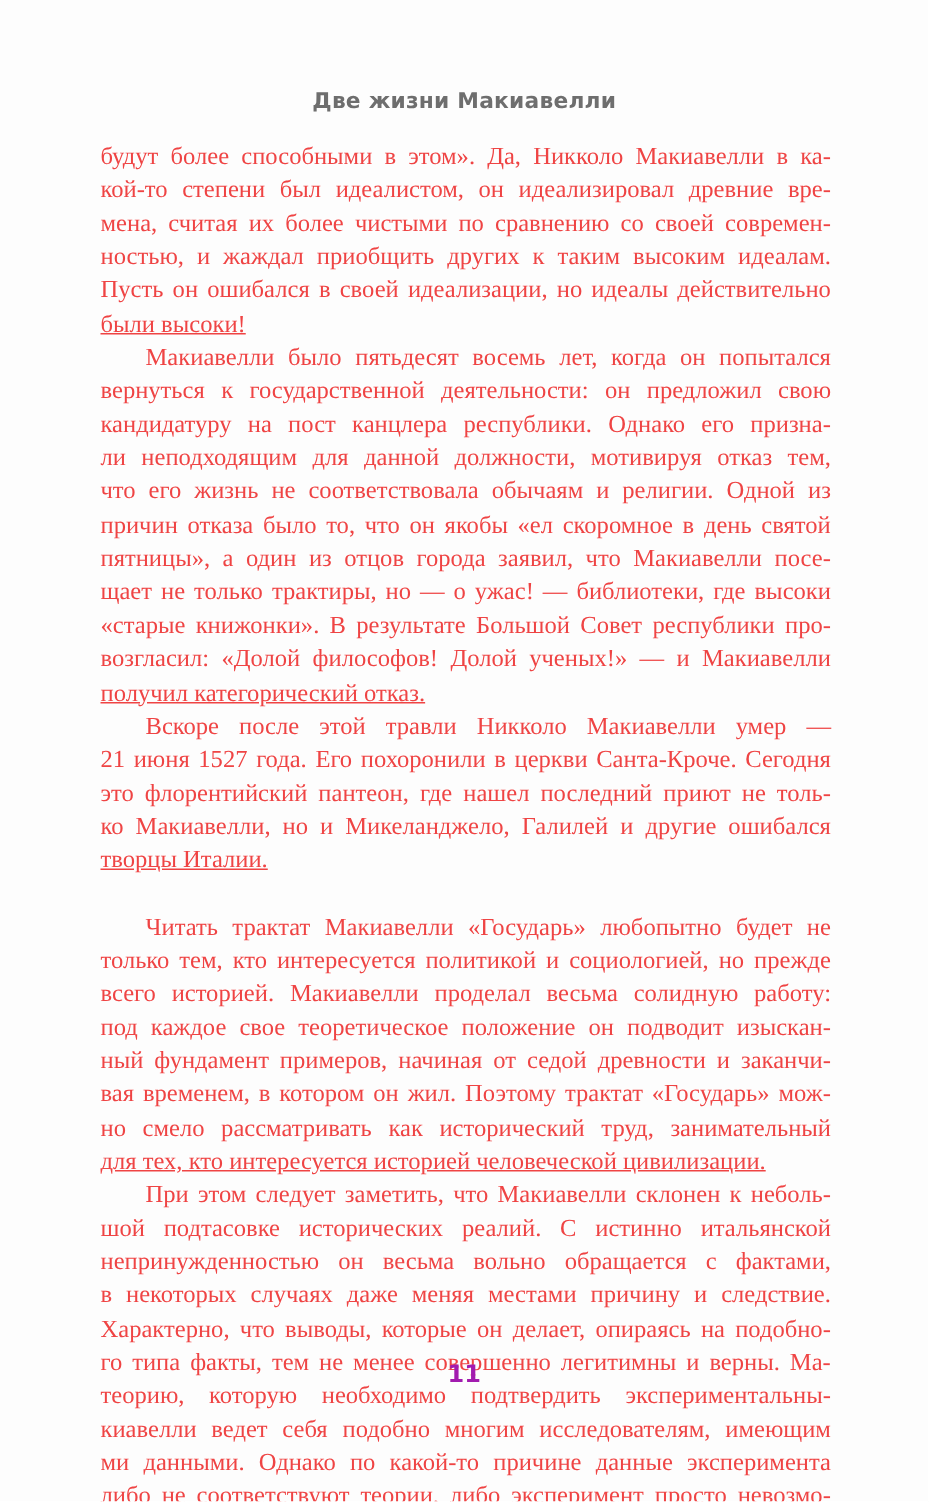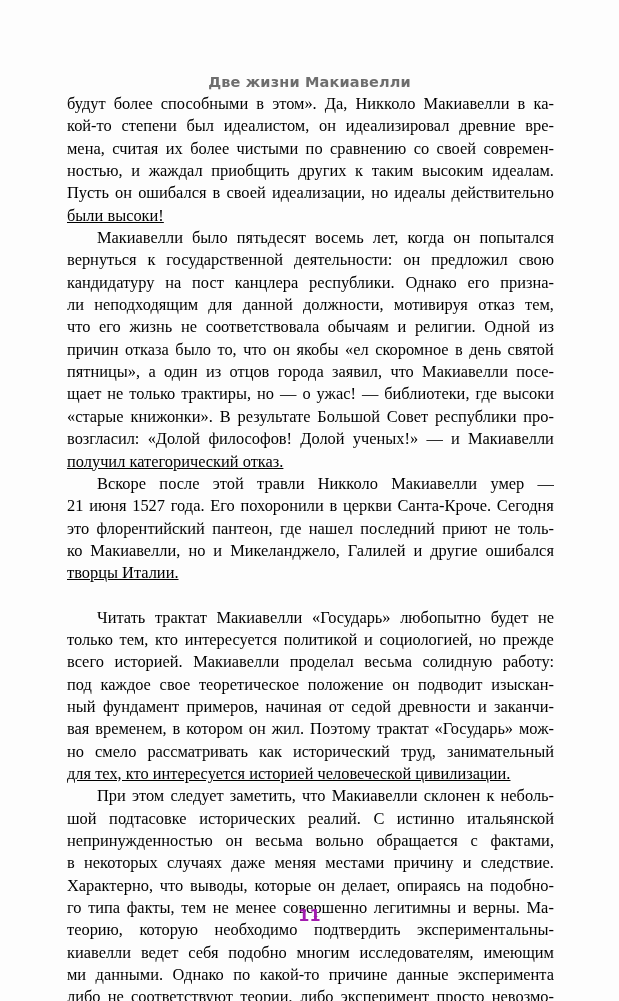--- a/index.html
+++ b/index.html
@@ -12,42 +12,42 @@
     position: relative;
     width: 619px;
     height: 1001px;
     background: #fdfdfd;
     overflow: hidden;
     box-sizing: border-box;
   }
   
   .running-head {
     position: absolute;
-    top: 74px;
+    top: 60px;
     left: 0;
     width: 619px;
     text-align: center;
     font-family: "DejaVu Sans", "Liberation Sans", sans-serif;
     font-size: 14.5px;
     font-weight: bold;
     letter-spacing: 0.15px;
     color: #6e6e6e;
     white-space: nowrap;
   }
   
   .textblock {
     position: absolute;
     left: 67px;
     top: 93px;
     width: 487px;
   }
   .para {
     font-family: "Liberation Serif", "DejaVu Serif", serif;
     font-size: 16.4px;
-    color: #000000;
+    color: #ef4444;
     margin: 0;
   }
   .para + .para { margin-top: 0; }
   .gap { height: 22px; }
   
   .line {
     display: flex;
     height: 22.35px;
     line-height: 22.35px;
     white-space: pre;

